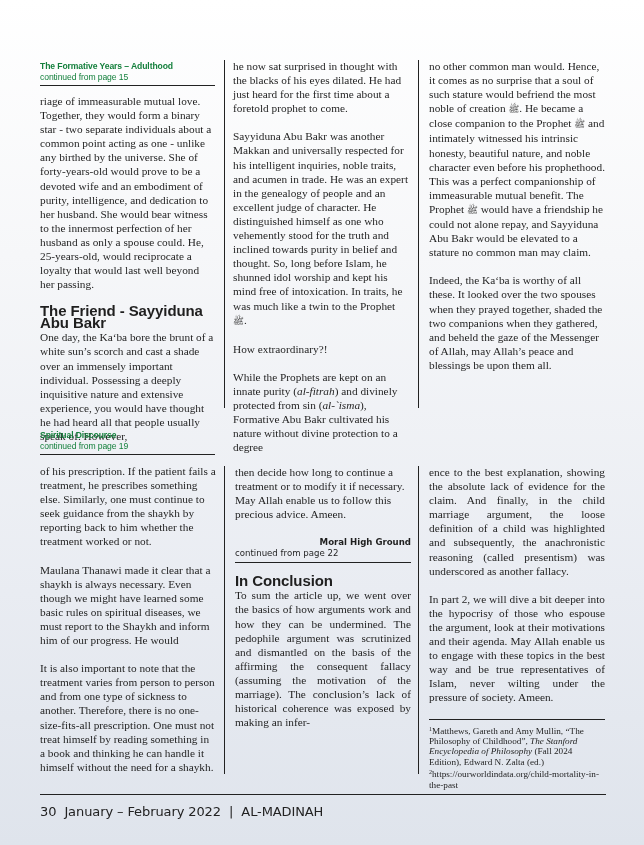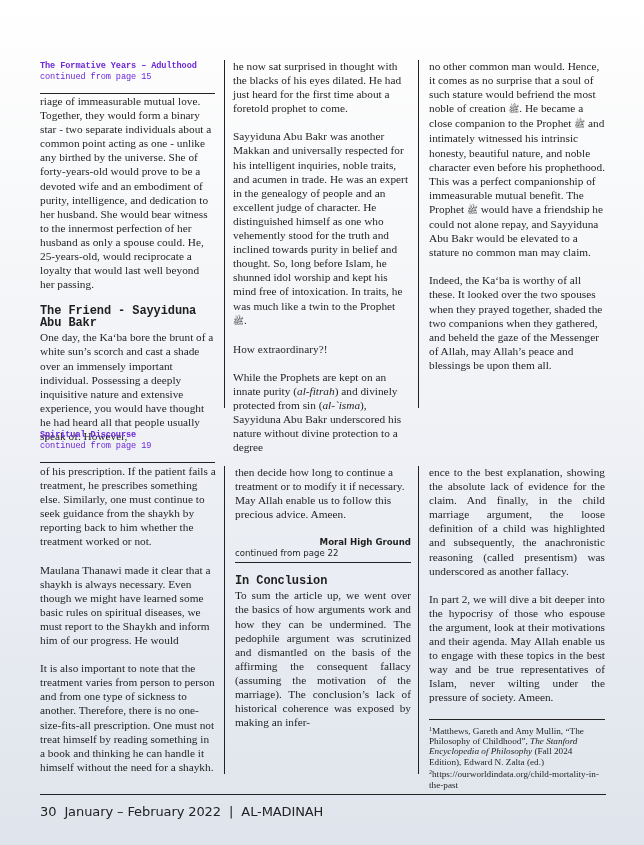--- a/index.html
+++ b/index.html
@@ -19,31 +19,31 @@
   }
   .col p { margin: 0 0 14px 0; }
   .col p:last-child { margin-bottom: 0; }
   .col .just { text-align: justify; hyphens: auto; }
 
   .divider {
     position: absolute; width: 1px; background: #222;
   }
   .sec-head {
     position: absolute;
-    font-family: Liberation Mono, monospace;
-    color: #6d28d9;
+    font-family: Liberation Sans, sans-serif;
+    color: #15803d;
     border-bottom: 1px solid #222;
-    padding-bottom: 10px;
+    padding-bottom: 2px;
   }
   .sec-head .title { font-weight: bold; font-size: 8.6px; line-height: 11px; letter-spacing: -0.1px; }
   .sec-head .sub { font-size: 8.6px; line-height: 11px; letter-spacing: -0.1px; }
 
   .inline-head {
-    font-family: Liberation Mono, monospace;
-    font-weight: bold; font-size: 12px; line-height: 12px; letter-spacing: -0.1px;
+    font-family: Liberation Sans, sans-serif;
+    font-weight: bold; font-size: 15px; line-height: 12px; letter-spacing: -0.1px;
     display: block; margin-bottom: 1px; margin-top: 12px;
   }
   .inline-sechead {
     font-family: "DejaVu Sans", "Liberation Sans", sans-serif;
     border-bottom: 1px solid #222; padding-bottom: 3px; margin-bottom: 6px;
   }
   .inline-sechead .title { font-weight: bold; font-size: 8.6px; line-height: 11px; display:block;text-align:right; }
   .inline-sechead .sub { font-size: 8.6px; line-height: 11px; display:block; }
 
   .honorific { font-size: 9px; vertical-align: 0px; }
@@ -77,21 +77,21 @@
   <span class="inline-head">The Friend - Sayyiduna Abu Bakr</span>
   <p>One day, the Ka‘ba bore the brunt of a white sun’s scorch and cast a shade over an immensely important individual. Possessing a deeply inquisitive nature and extensive experience, you would have thought he had heard all that people usually speak of. However,</p>
 </div>
 
 <div class="divider" style="left:224px; top:60px; height:348px;"></div>
 
 <div class="col" style="left:233px; top:59px; width:177px;">
   <p>he now sat surprised in thought with the blacks of his eyes dilated. He had just heard for the first time about a foretold prophet to come.</p>
   <p><span>Sayyiduna Abu Bakr was another Makkan and universally respected for his intelligent inquiries, noble traits, and acumen in trade. He was an expert in the genealogy of people and an excellent judge of character. He distinguished himself as one who vehemently stood for the truth and inclined towards purity in belief and thought. So, long before Islam, he shunned idol worship and kept his mind free of intoxication. In traits, he was much like a twin to the Prophet</span> <span class="honorific">ﷺ</span>.</p>
   <p>How extraordinary?!</p>
-  <p><span>While the Prophets are kept on an innate purity (</span><em>al-fitrah</em><span>) and divinely protected from sin (</span><em>al-`isma</em><span>), Sayyiduna Abu Bakr underscored his nature without divine protection to a degree</span></p>
+  <p><span>While the Prophets are kept on an innate purity (</span><em>al-fitrah</em><span>) and divinely protected from sin (</span><em>al-`isma</em><span>), Formative Abu Bakr cultivated his nature without divine protection to a degree</span></p>
 </div>
 
 <div class="divider" style="left:418px; top:60px; height:348px;"></div>
 
 <div class="col" style="left:429px; top:59px; width:178px;">
   <p><span>no other common man would. Hence, it comes as no surprise that a soul of such stature would befriend the most noble of creation</span> <span class="honorific">ﷺ</span><span>. He became a close companion to the Prophet</span> <span class="honorific">ﷺ</span><span> and intimately witnessed his intrinsic honesty, beautiful nature, and noble character even before his prophethood. This was a perfect companionship of immeasurable mutual benefit. The Prophet</span> <span class="honorific">ﷺ</span><span> would have a friendship he could not alone repay, and Sayyiduna Abu Bakr would be elevated to a stature no common man may claim.</span></p>
   <p>Indeed, the Ka‘ba is worthy of all these. It looked over the two spouses when they prayed together, shaded the two companions when they gathered, and beheld the gaze of the Messenger of Allah, may Allah’s peace and blessings be upon them all.</p>
 </div>
 
 <div class="sec-head" style="left:40px; top:430px; width:175px;">

